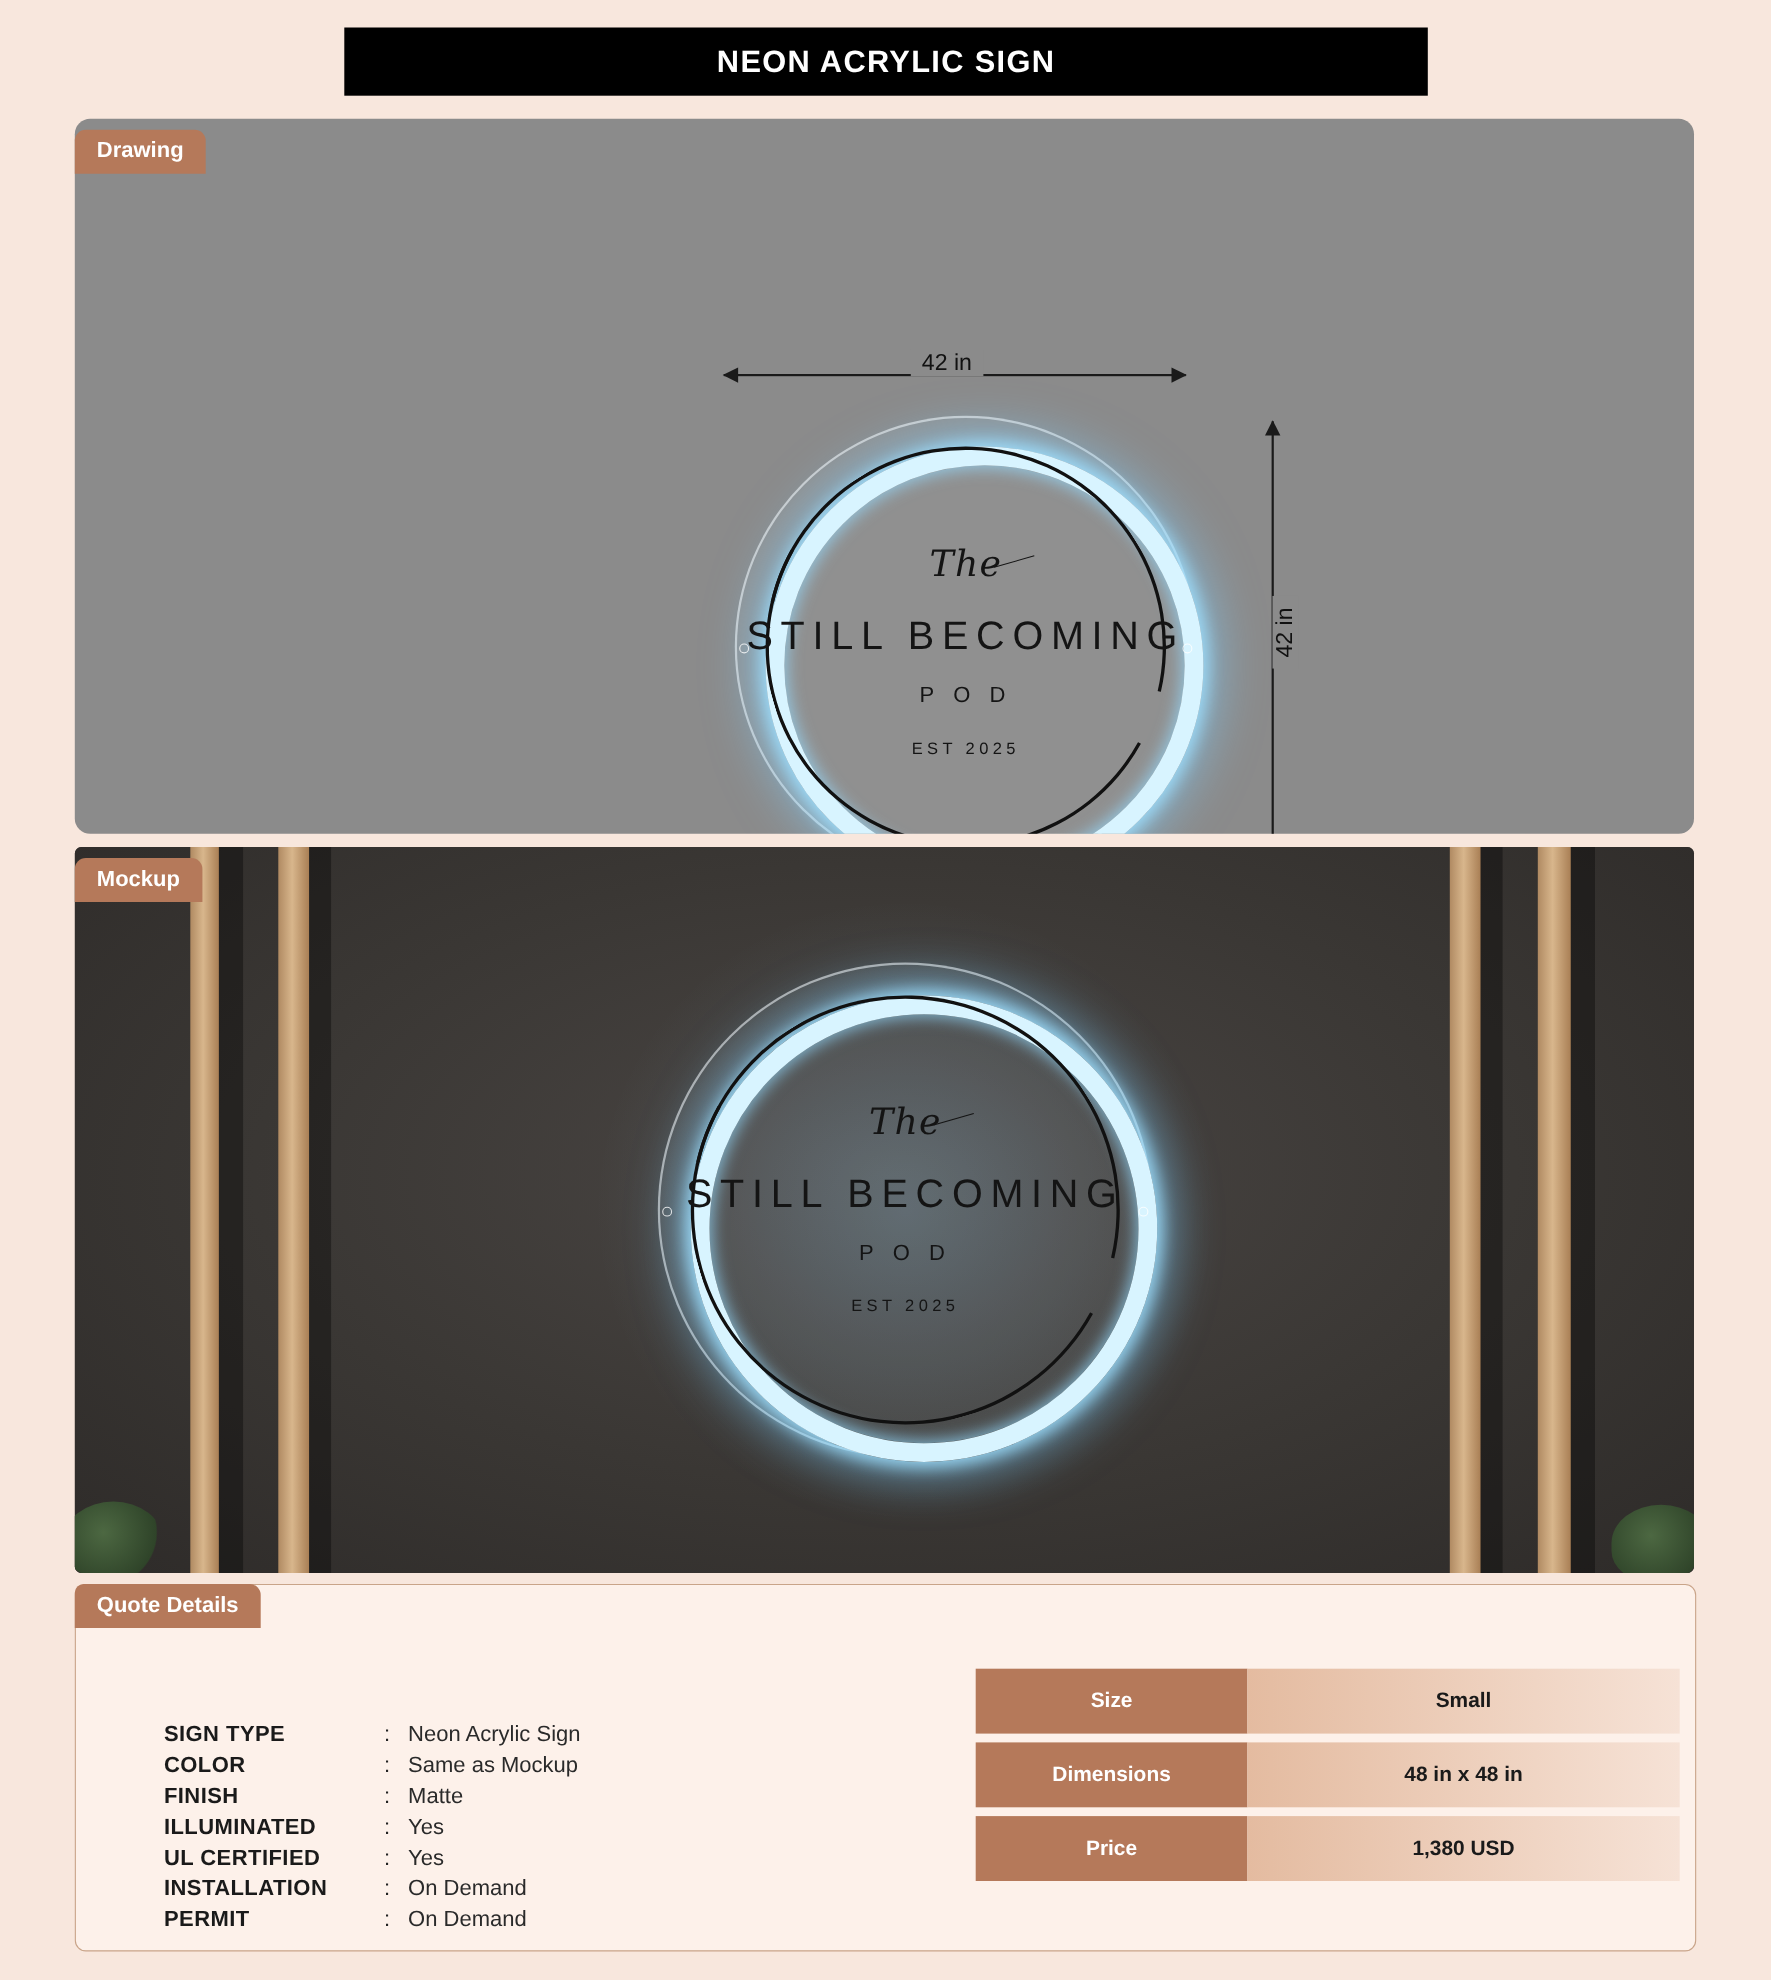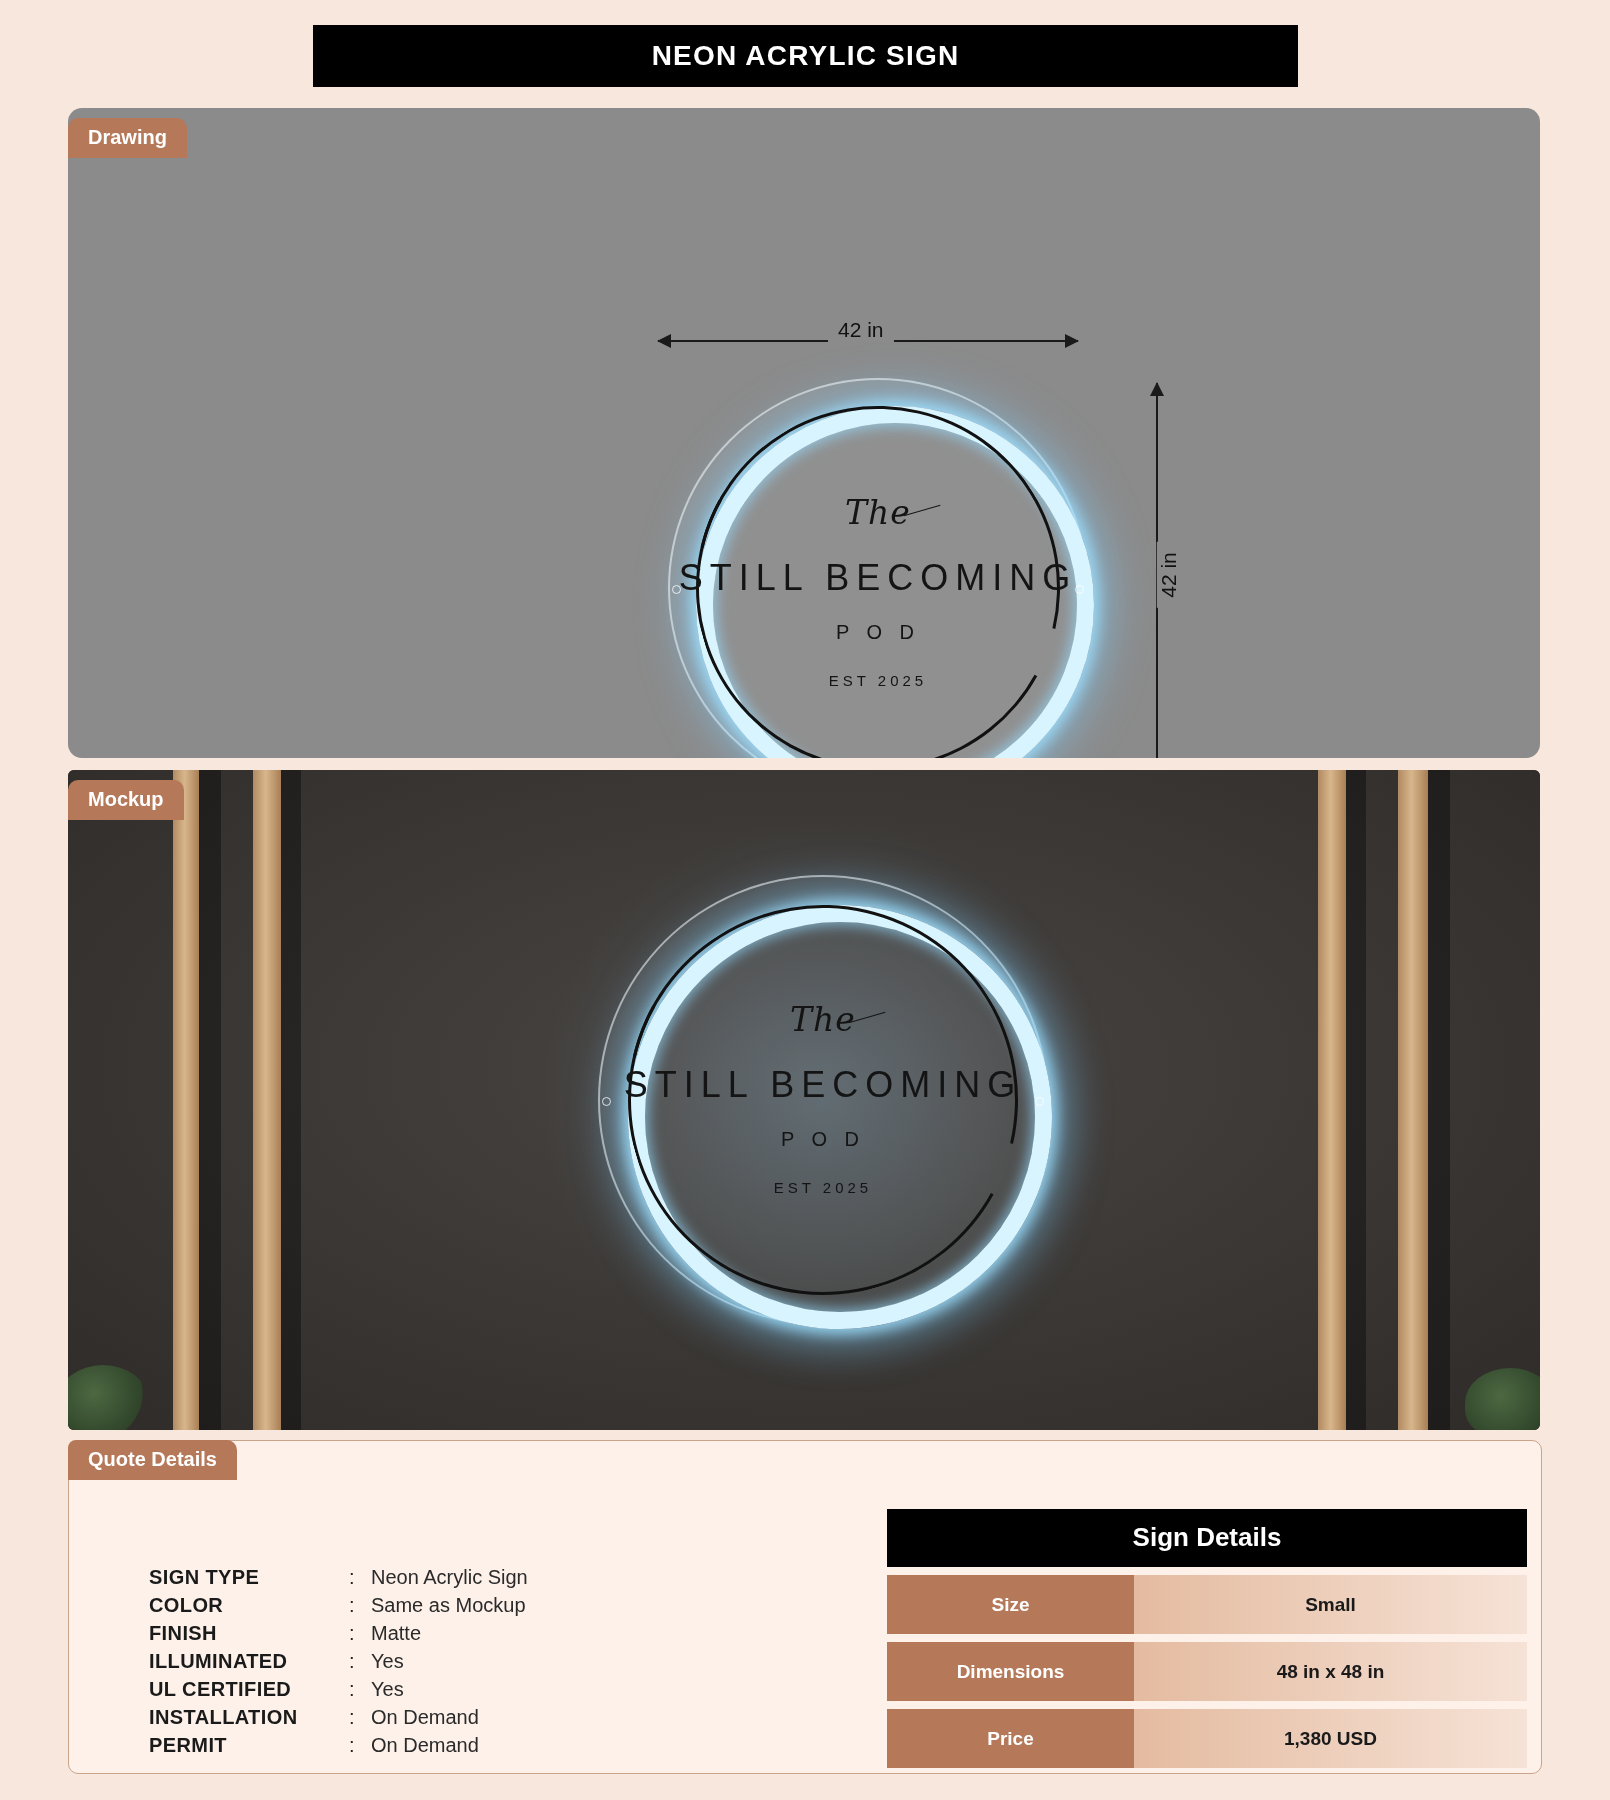--- a/index.html
+++ b/index.html
@@ -477,21 +477,20 @@
       <span class="spec-val">On Demand</span>
     </div>
     <div class="spec-row">
       <span class="spec-key">PERMIT</span>
       <span class="spec-sep">:</span>
       <span class="spec-val">On Demand</span>
     </div>
   </div>
 
   <div class="sign-details">
-    <div class="sd-header">Sign Details</div>
 
     <div class="sd-row">
       <div class="sd-label">Size</div>
       <div class="sd-value">Small</div>
     </div>
     <div class="sd-row">
       <div class="sd-label">Dimensions</div>
       <div class="sd-value">48 in x 48 in</div>
     </div>
     <div class="sd-row">

